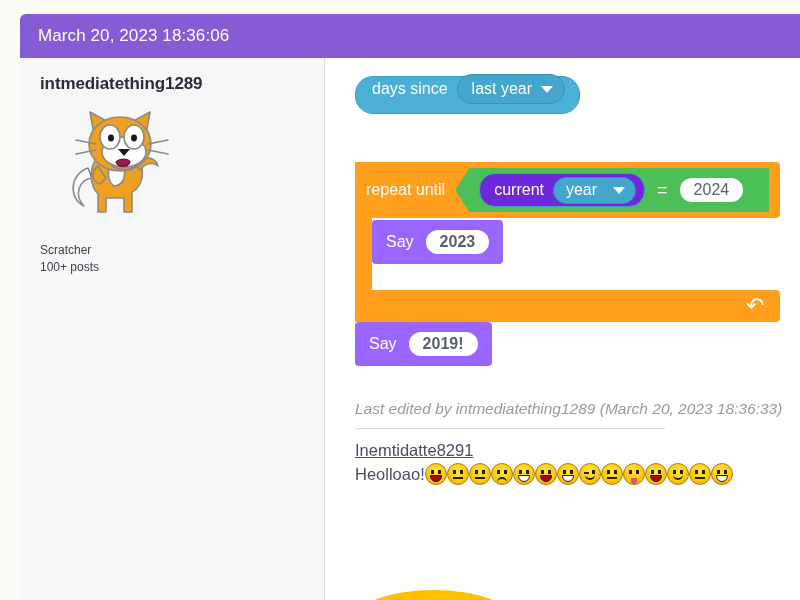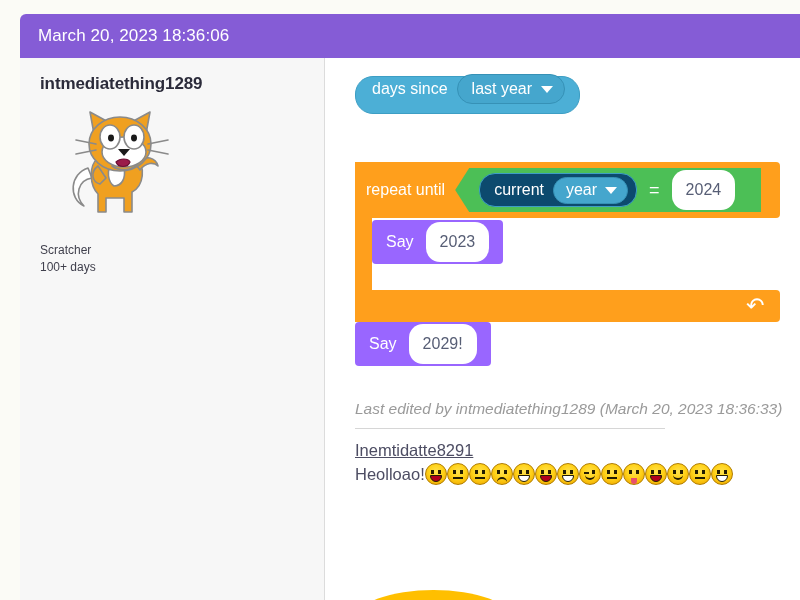--- a/index.html
+++ b/index.html
@@ -168,56 +168,56 @@
     display: inline-flex; align-items: center; gap: 12px;
     background: #4cbf56;
     height: 44px;
     padding: 0 18px;
     clip-path: polygon(14px 0, 100% 0, calc(100% - 0px) 0, 100% 50%, 100% 100%, 14px 100%, 0 50%);
     padding-left: 24px; padding-right: 26px;
   }
 
   .blk-current {
     display: inline-flex; align-items: center; gap: 9px;
-    background: #0c4a6e;
+    background: #6d28d9;
     border: 1px solid #3d9ec4;
     border-radius: 16px;
     height: 34px;
     padding: 0 8px 0 14px;
   }
   .drop-oval-sm {
-    display: inline-flex; align-items: center; gap: 8px;
+    display: inline-flex; align-items: center; gap: 16px;
     background: #45a6cd;
     border: 1px solid #3691b6;
     border-radius: 14px;
     height: 27px;
     padding: 0 10px 0 12px;
   }
   .eq-sign { color: #ffffff; font-size: 18px; }
   .num-oval {
     background: #ffffff;
     border-radius: 14px;
-    height: 40px;
+    height: 24px;
     min-width: 56px;
     display: inline-flex; align-items: center; justify-content: center;
     color: #575e75;
     font-size: 16px;
     padding: 4px 14px;
   }
 
   
   .blk-say {
     display: inline-flex; align-items: center; gap: 12px;
     background: #9966ff;
     height: 44px;
     border-radius: 4px;
     padding: 0 14px 0 14px;
     position: relative;
   }
-  .blk-say .num-oval { background: #ffffff; }
+  .blk-say .num-oval { background: #ffffff; font-weight: bold; }
 
   
   .last-edited {
     margin-top: 34px;
     font-style: italic;
     color: #9a9a9a;
     font-size: 15.5px;
     white-space: nowrap;
   }
   .hr-line {
@@ -341,21 +341,21 @@
                 <path d="M42 50 L22 54"></path>
               <path d="M94 44 L114 40"></path>
                 <path d="M94 50 L114 54"></path>
               <path d="M58 66 C66 72 78 70 84 64"></path>
             </g>
           </svg>
         </div>
 
         <div class="user-meta">
           <div>Scratcher</div>
-          <div>100+ days</div>
+          <div>100+ posts</div>
         </div>
       </div>
 
       <div class="post-main">
 
         <div class="sb-row">
           <span class="blk-days">
             <span class="sb-text">days since</span>
             <span class="drop-oval">
               <span class="sb-text">last year</span>
@@ -395,21 +395,21 @@
               </div>
             </div>
 
             <div class="c-bottom">
               <span class="loop-arrow">↷</span>
             </div>
           </div>
 
           <div class="blk-say">
             <span class="sb-text">Say</span>
-            <span class="num-oval">2029!</span>
+            <span class="num-oval">2019!</span>
           </div>
         </div>
 
         <div class="last-edited">Last edited by intmediatething1289 (March 20, 2023 18:36:33)</div>
         <div class="hr-line"></div>
 
         <div class="quote-link">Inemtidatte8291</div>
 
         <div class="quote-line">
           <span>Heolloao!</span>

